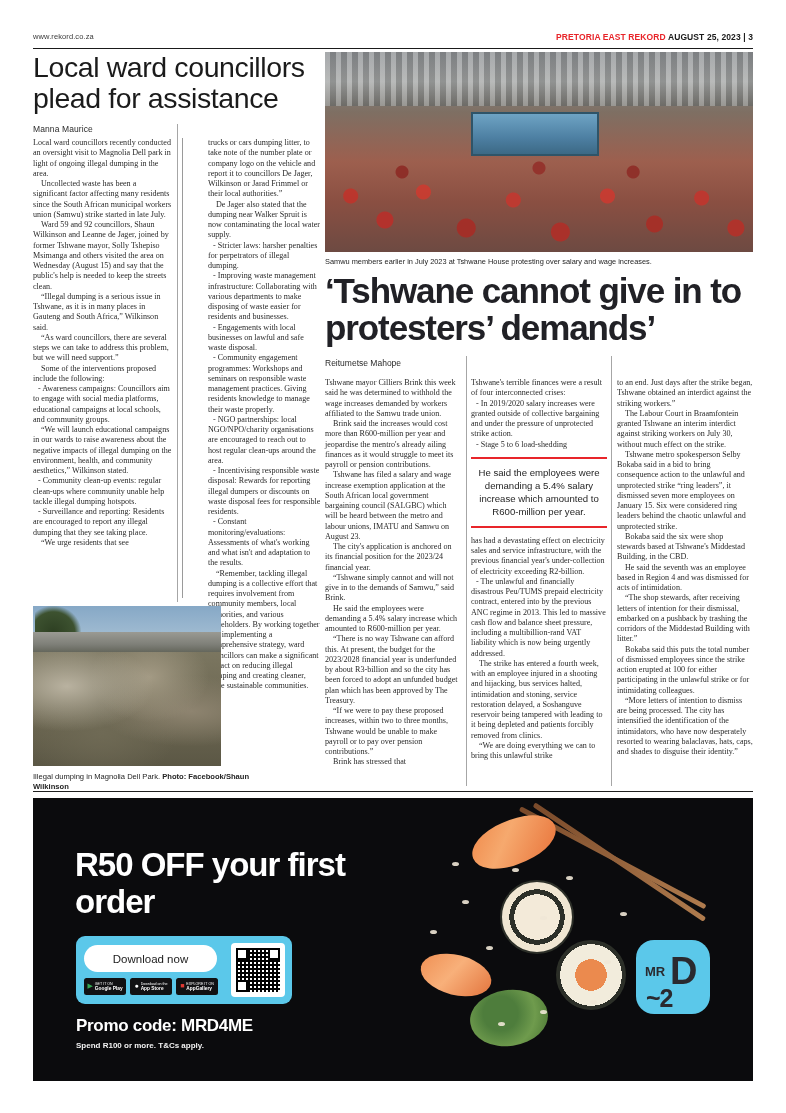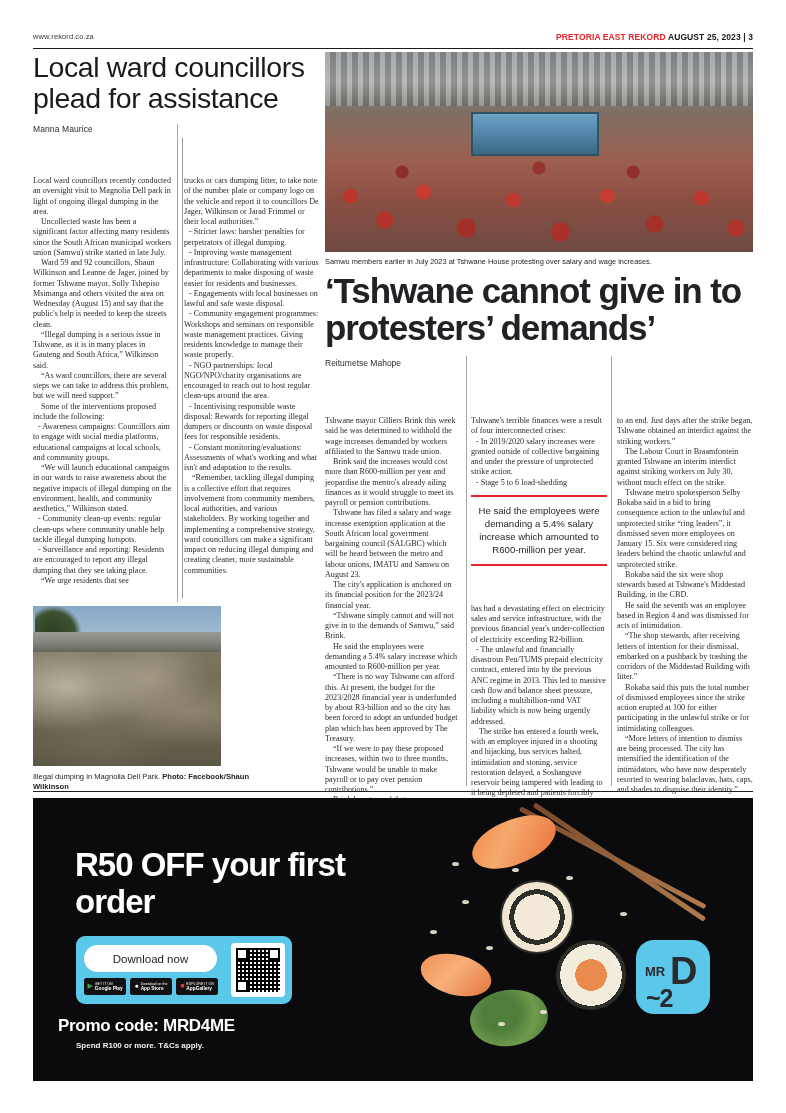--- a/index.html
+++ b/index.html
@@ -50,28 +50,28 @@
     font-size: 8.5px; color: #2b2b2b; margin-top: 10px;
     letter-spacing: .1px;
   }
 
   .cols2 {
     position: absolute; left: 33px; top: 138px;
     width: 288px; height: 460px;
     display: flex; gap: 10px;
   }
   .col { width: 139px; }
-  .col.bordered { border-left: .8px solid #9a9a9a; padding-left: 1px; }
+  .col.bordered { border-left: .8px solid #9a9a9a; padding-left: 25px; }
   .col p {
     font-family: "Liberation Serif", serif;
     font-size: 8.1px; line-height: 10.25px; color: #2a2a2a;
     text-align: left;
     text-indent: 8px;
   }
-  .col p.first { text-indent: 0; margin-top: 38px; }
+  .col p.first { text-indent: 0; }
   .col p.dash { text-indent: 5px; }
 
   
   .vrule-a {
     position: absolute; left: 177px; top: 124px; width: 1px;
     height: 478px; background: #a6a6a6;
   }
 
   
   .photo-dump {
@@ -251,21 +251,21 @@
     position: relative;
   }
   .ad .qr .fp {
     position: absolute; width: 12px; height: 12px;
     background: #fff; border: 2.5px solid #000;
   }
   .ad .qr .fp.tl { left: 0; top: 0; }
   .ad .qr .fp.tr { right: 0; top: 0; }
   .ad .qr .fp.bl { left: 0; bottom: 0; }
   .ad .promo {
-    position: absolute; left: 25px; top: 218px;
+    position: absolute; left: 43px; top: 218px;
     font-family: "Liberation Sans", sans-serif;
     font-weight: bold; font-size: 17px; color: #ffffff; letter-spacing: -.3px;
   }
   .ad .terms {
     position: absolute; left: 43px; top: 243px;
     font-family: "Liberation Sans", sans-serif;
     font-weight: bold; font-size: 8px; color: #f2f2f2;
   }
   .logo-box {
     position: absolute; left: 636px; top: 940px;
@@ -344,20 +344,21 @@
         <p>“As ward councillors, there are several steps we can take to address this problem, but we will need support.”</p>
         <p>Some of the interventions proposed include the following:</p>
         <p class="dash">- Awareness campaigns: Councillors aim to engage with social media platforms, educational campaigns at local schools, and community groups.</p>
         <p>“We will launch educational campaigns in our wards to raise awareness about the negative impacts of illegal dumping on the environment, health, and community aesthetics,” Wilkinson stated.</p>
         <p class="dash">- Community clean-up events: regular clean-ups where community unable help tackle illegal dumping hotspots.</p>
         <p class="dash">- Surveillance and reporting: Residents are encouraged to report any illegal dumping that they see taking place.</p>
         <p>“We urge residents that see</p>
       </div>
     <div class="col bordered">
         <p class="first">trucks or cars dumping litter, to take note of the number plate or company logo on the vehicle and report it to councillors De Jager, Wilkinson or Jarad Frimmel or their local authorities.”</p>
+        <p>De Jager also stated that the dumping near Walker Spruit is now contaminating the local water supply.</p>
         <p class="dash">- Stricter laws: harsher penalties for perpetrators of illegal dumping.</p>
         <p class="dash">- Improving waste management infrastructure: Collaborating with various departments to make disposing of waste easier for residents and businesses.</p>
         <p class="dash">- Engagements with local businesses on lawful and safe waste disposal.</p>
         <p class="dash">- Community engagement programmes: Workshops and seminars on responsible waste management practices. Giving residents knowledge to manage their waste properly.</p>
         <p class="dash">- NGO partnerships: local NGO/NPO/charity organisations are encouraged to reach out to host regular clean-ups around the area.</p>
         <p class="dash">- Incentivising responsible waste disposal: Rewards for reporting illegal dumpers or discounts on waste disposal fees for responsible residents.</p>
         <p class="dash">- Constant monitoring/evaluations: Assessments of what's working and what isn't and adaptation to the results.</p>
         <p>“Remember, tackling illegal dumping is a collective effort that requires involvement from community members, local authorities, and various stakeholders. By working together and implementing a comprehensive strategy, ward councillors can make a significant impact on reducing illegal dumping and creating cleaner, more sustainable communities.</p>
       </div>
   </div>

